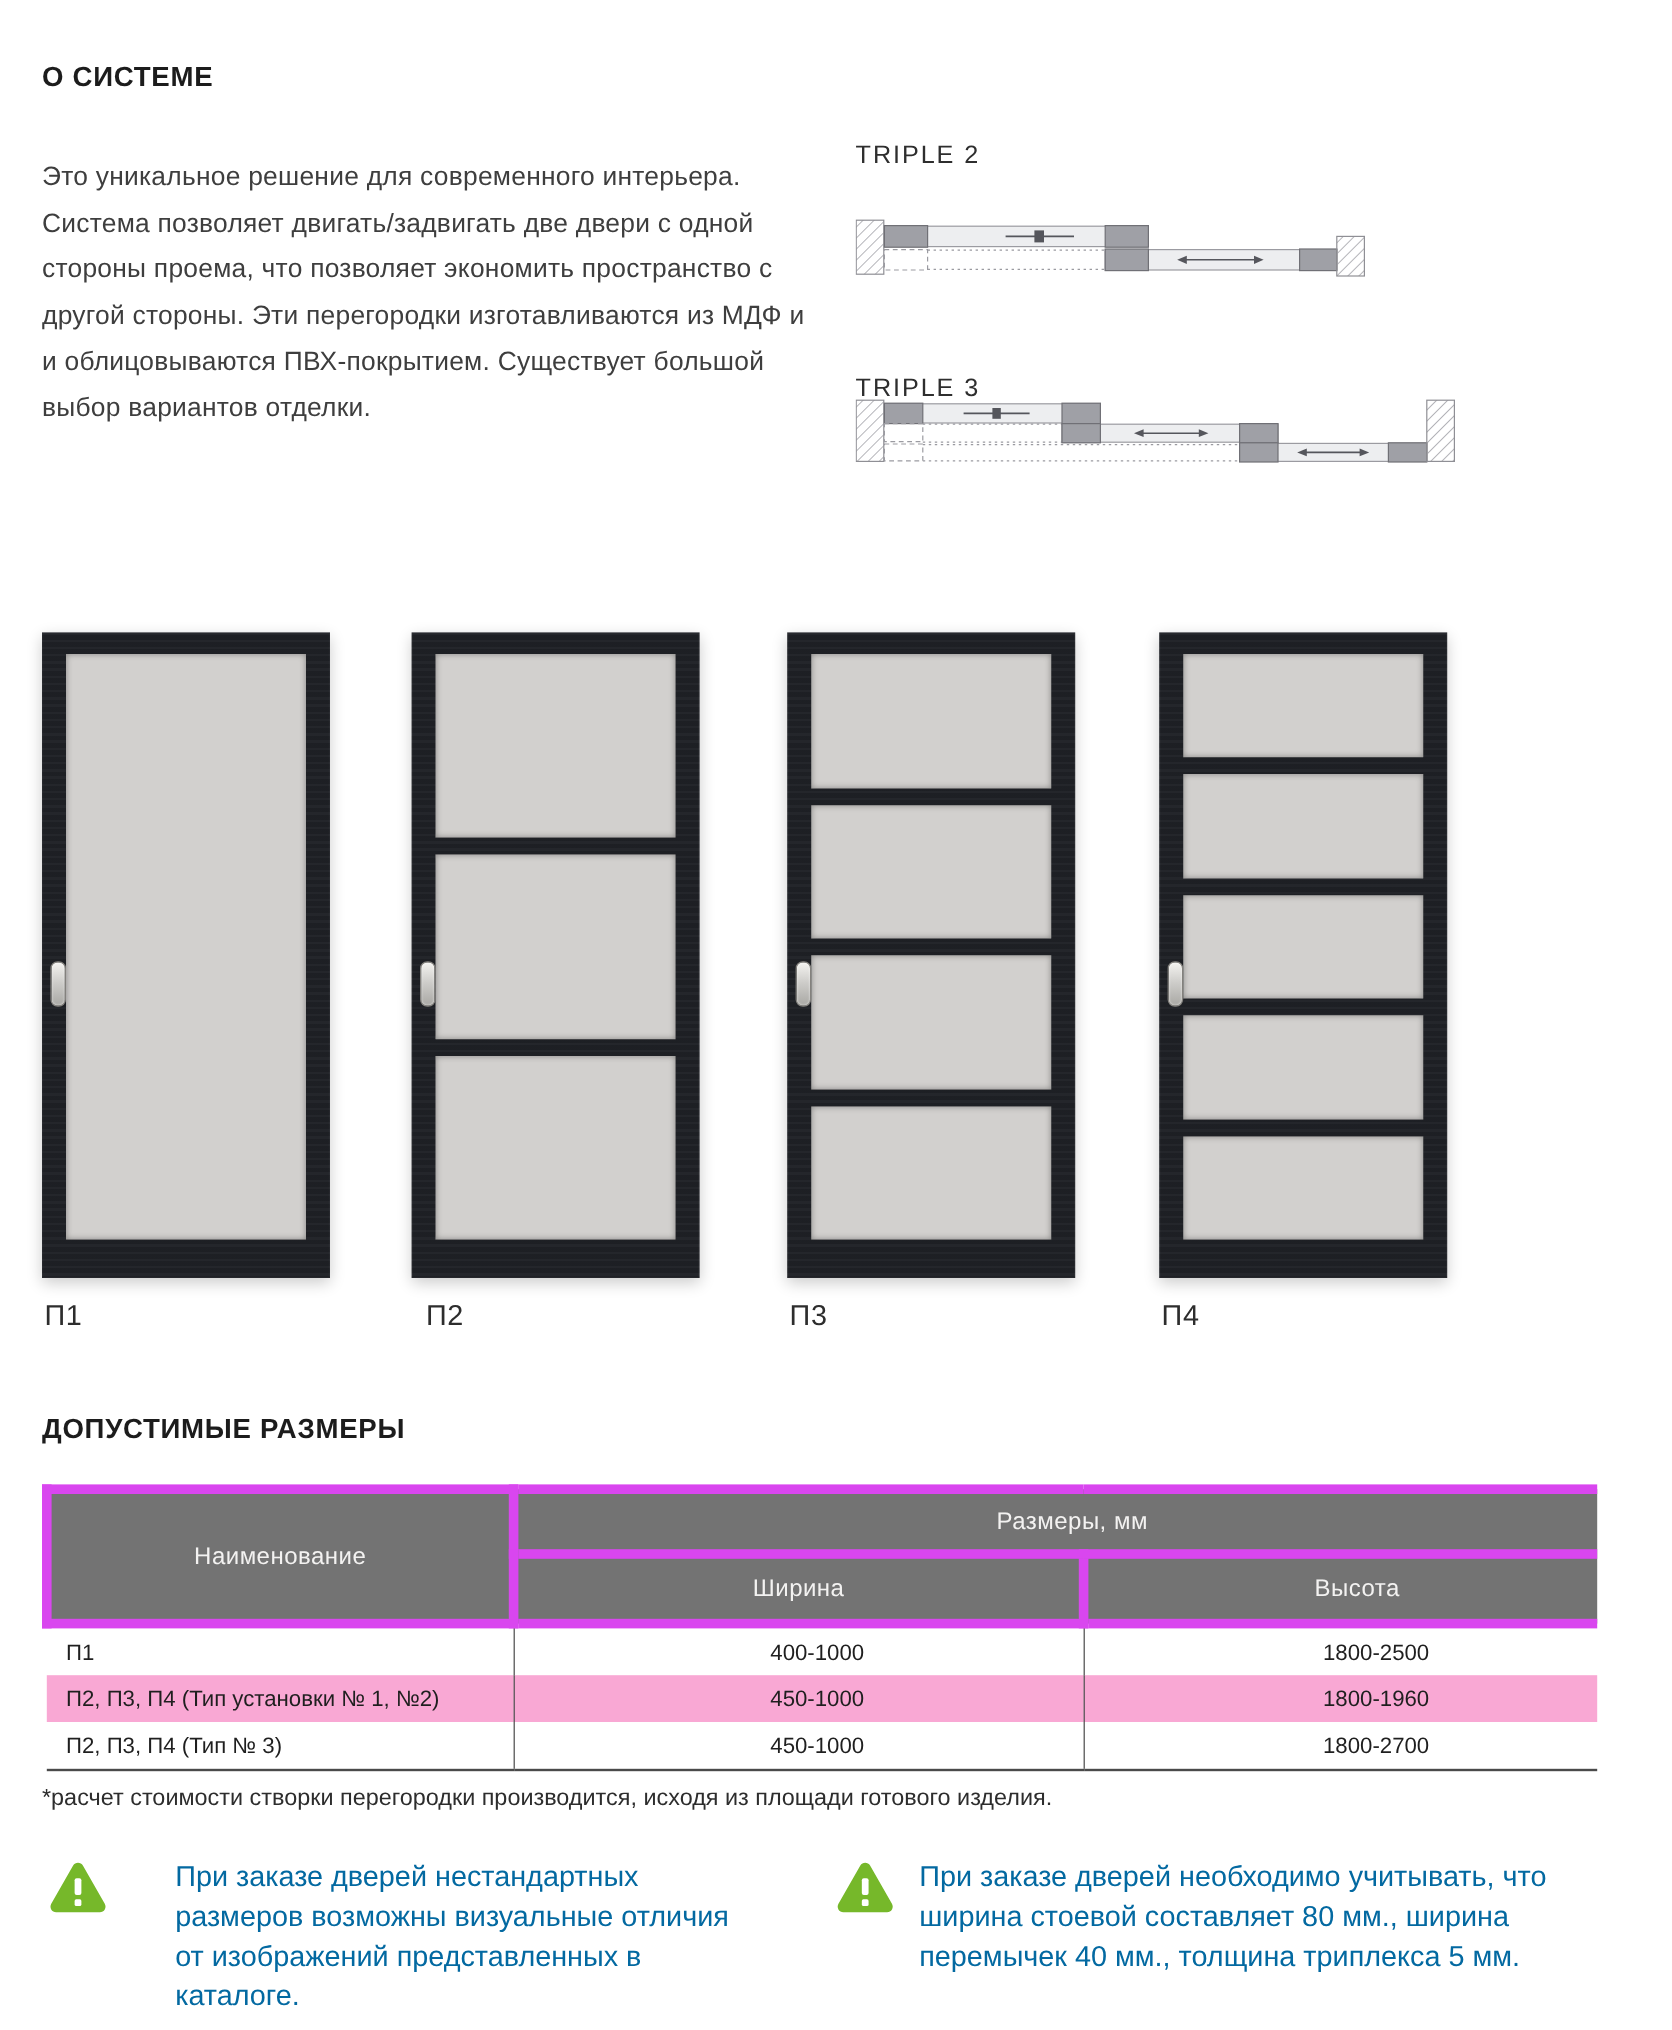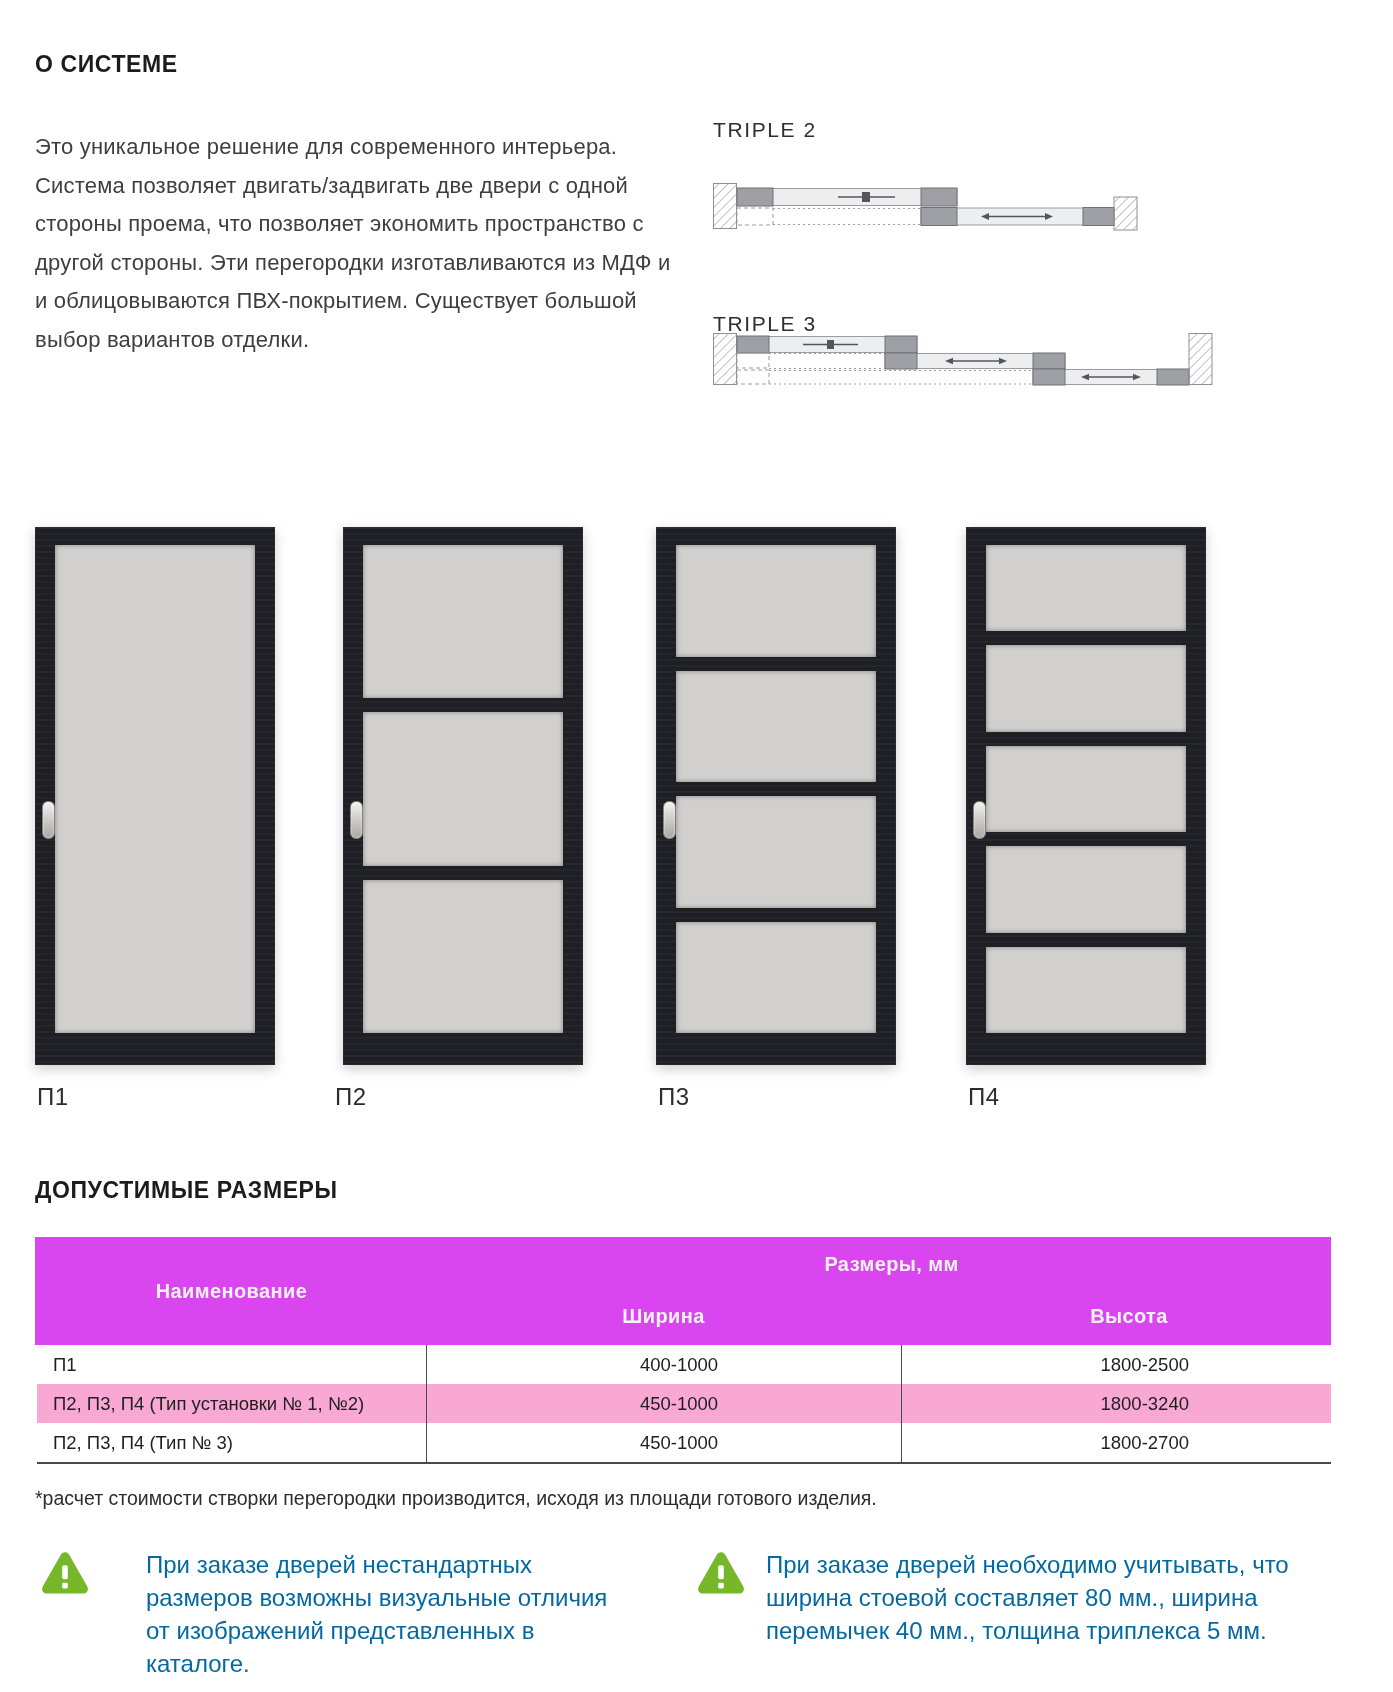--- a/index.html
+++ b/index.html
@@ -38,22 +38,22 @@
         background-color:#d2d0ce;
         box-shadow:inset 0 0 5px rgba(0,0,0,.38);}
   .handle{position:absolute;left:7px;top:51%;width:11px;height:36px;border-radius:6px;
           background:linear-gradient(180deg,#f4f3f0 0%,#cfcecb 45%,#a9a8a4 100%);
           border:1px solid #83817d;box-shadow:inset 0 0 2px rgba(255,255,255,.8);}
   .door-label{position:absolute;top:1083px;font-size:24px;color:#2d2d2d;letter-spacing:.5px;}
 
   
   .size-table{position:absolute;left:35px;top:1237px;width:1320px;border-collapse:collapse;
               table-layout:fixed;}
-  .size-table th{background:#d946ef;color:#f3f2f1;font-weight:700;font-size:20px;
-                 letter-spacing:.4px;border:4px solid #d946ef;}
+  .size-table th{background:#737373;color:#f3f2f1;font-weight:400;font-size:20px;
+                 letter-spacing:.4px;border:8px solid #d946ef;}
   .size-table tr.hdr1 th{height:44px;}
   .size-table tr.hdr2 th{height:48px;}
   .size-table td{font-size:18.5px;color:#1f1f1f;height:37px;text-align:center;padding-left:32px;}
   .size-table td.name{text-align:left;padding-left:16px;}
   .size-table td+td{border-left:1px solid #4a4a4a;}
   .size-table tr.zebra td{background:#f9a8d4;}
   .size-table tr.last td{border-bottom:2px solid #4a4a4a;}
 
   .footnote{position:absolute;left:35px;top:1487px;font-size:19.5px;color:#2d2d2d;}
 
@@ -161,21 +161,21 @@
         <div class="pane"></div>
         <div class="pane"></div>
         <div class="pane"></div>
         <div class="pane"></div>
         <div class="pane"></div>
       </div>
     <div class="handle"></div>
   </div>
 
   <div class="door-label" style="left:37px">П1</div>
-  <div class="door-label" style="left:335px">П2</div>
+  <div class="door-label" style="left:355px">П2</div>
   <div class="door-label" style="left:658px">П3</div>
   <div class="door-label" style="left:968px">П4</div>
 
   <h2 class="sec-title" id="sizes-title">ДОПУСТИМЫЕ РАЗМЕРЫ</h2>
 
   <table class="size-table">
     <colgroup>
         <col style="width:389px">
         <col style="width:475px">
         <col style="width:456px">
@@ -190,21 +190,21 @@
       <th>Высота</th>
     </tr>
     <tr>
       <td class="name">П1</td>
       <td>400-1000</td>
       <td>1800-2500</td>
     </tr>
     <tr class="zebra">
       <td class="name">П2, П3, П4 (Тип установки № 1, №2)</td>
       <td>450-1000</td>
-      <td>1800-3240</td>
+      <td>1800-1960</td>
     </tr>
     <tr class="last">
       <td class="name">П2, П3, П4 (Тип № 3)</td>
       <td>450-1000</td>
       <td>1800-2700</td>
     </tr>
   </tbody>
     </table>
 
   <div class="footnote">*расчет стоимости створки перегородки производится, исходя из площади готового изделия.</div>

